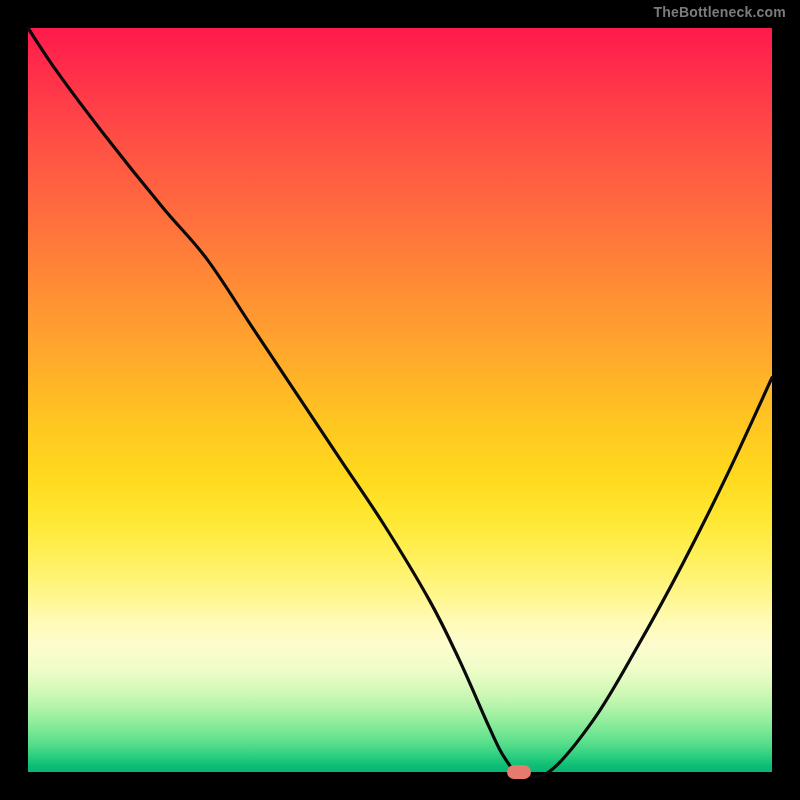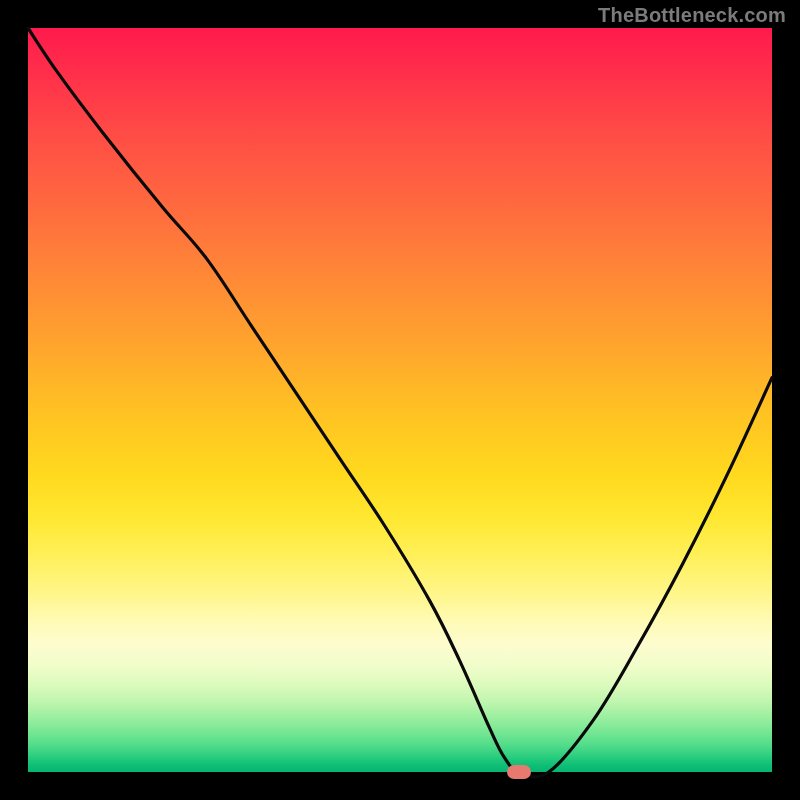--- a/index.html
+++ b/index.html
@@ -15,21 +15,21 @@
     position: relative;
     width: 800px;
     height: 800px;
     background: #000;
   }
   .watermark {
     position: absolute;
     top: 4px;
     right: 14px;
     color: #7b7b7b;
-    font-size: 20px;
+    font-size: 14px;
     font-weight: 600;
     letter-spacing: 0.2px;
     z-index: 10;
     user-select: none;
   }
   .plot-area {
     position: absolute;
     left: 28px;
     top: 28px;
     width: 744px;

